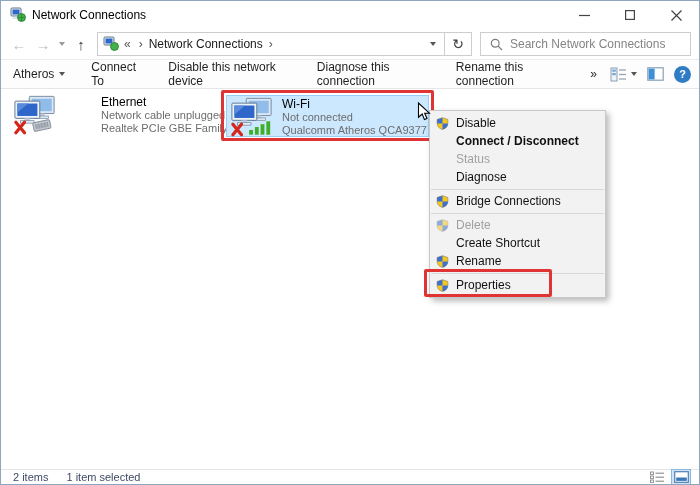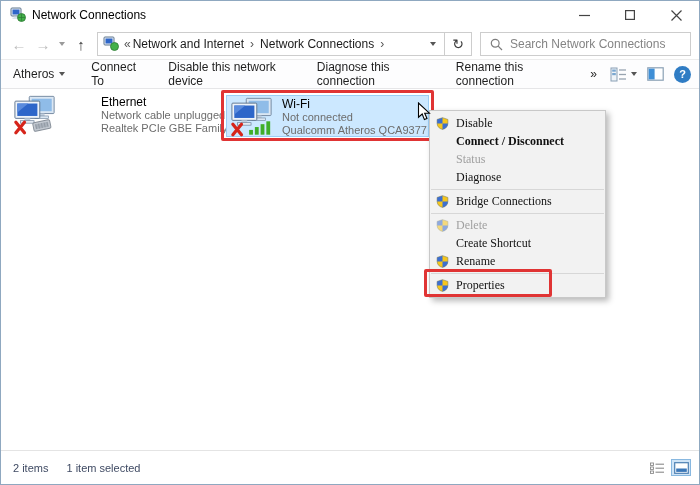--- a/index.html
+++ b/index.html
@@ -48,29 +48,29 @@
   .conn-name { font-size: 12px; color: #000; line-height: 14px; }
   .conn-sub { font-size: 11px; color: #6d6d6d; line-height: 13px; white-space: nowrap; }
   .conn-ethernet { left: 8px; top: 4px; width: 208px; gap: 44px; }
   .conn-wifi { left: 225px; top: 6px; width: 203px; height: 42px; background: #cce8ff; border: 1px solid #9bcef5; padding: 1px 3px; }
   
   .anno-box { position: absolute; border: 3px solid #e03434; border-radius: 2px; pointer-events: none; }
   .anno-wifi { left: 220px; top: 1px; width: 213px; height: 51px; z-index: 5; }
   .anno-props { left: 423px; top: 180px; width: 128px; height: 28px; z-index: 20; }
   
   .context-menu { position: absolute; left: 428px; top: 21px; width: 177px; background: #f2f2f2; border: 1px solid #c8c8c8; box-shadow: 3px 3px 6px rgba(0,0,0,.28); padding: 3px 0; z-index: 10; }
-  .mi { height: 18px; display: flex; align-items: center; padding-left: 6px; color: #111; font-family: Liberation Serif, serif; }
+  .mi { height: 18px; display: flex; align-items: center; padding-left: 6px; color: #111; }
   .mi .gutter { width: 20px; display: flex; align-items: center; justify-content: flex-start; flex: 0 0 auto; }
   .mi.bold { font-weight: bold; text-align: center; }
   .mi.disabled { color: #a0a0a0; }
   .menu-sep { height: 6px; display: flex; align-items: center; padding: 0 1px; }
   .menu-sep > div { height: 1px; background: #d7d7d7; width: 100%; }
   .shield { width: 13px; height: 13px; display: block; }
   
-  .statusbar { height: 34px; border-top: 1px solid #e4e4e4; display: flex; align-items: center; padding: 0 8px 0 12px; flex: 0 0 auto; color: #3f4a63; font-size: 11px; }
+  .statusbar { height: 15px; border-top: 1px solid #e4e4e4; display: flex; align-items: center; padding: 0 8px 0 12px; flex: 0 0 auto; color: #3f4a63; font-size: 11px; }
   .status-count { margin-right: 18px; }
   .status-right { margin-left: auto; display: flex; align-items: center; gap: 4px; }
   .view-toggle { width: 20px; height: 17px; display: flex; align-items: center; justify-content: center; }
   .view-toggle.active { background: #cfe4f7; border: 1px solid #88b8e0; }
   
   .cursor { position: absolute; left: 416px; top: 13px; z-index: 30; }
 </style>
 </head>
 <body>
 
@@ -135,21 +135,20 @@
       </div>
     <div class="nav-arrow enabled">↑</div>
 
     <div class="address-box">
       <svg class="crumb-icon" viewBox="0 0 16 16">
         <rect x="1" y="1" width="10" height="8" rx="1" fill="#e8eef5" stroke="#5f768f" stroke-width="1"></rect>
         <rect x="2.5" y="2.5" width="7" height="5" fill="#2e66c9"></rect>
         <circle cx="11.5" cy="10.5" r="4" fill="#43b049" stroke="#2c7a33" stroke-width="0.8"></circle>
       </svg>
       <span class="crumb-overflow">«</span>
-      <span class="crumb">Network and Internet</span>
       <span class="crumb-sep">›</span>
       <span class="crumb">Network Connections</span>
       <span class="crumb-sep">›</span>
       <div class="address-caret">
           <span class="caret-down dark"></span>
         </div>
     </div>
     <div class="refresh-btn">↻</div>
 
     <div class="search-box">

